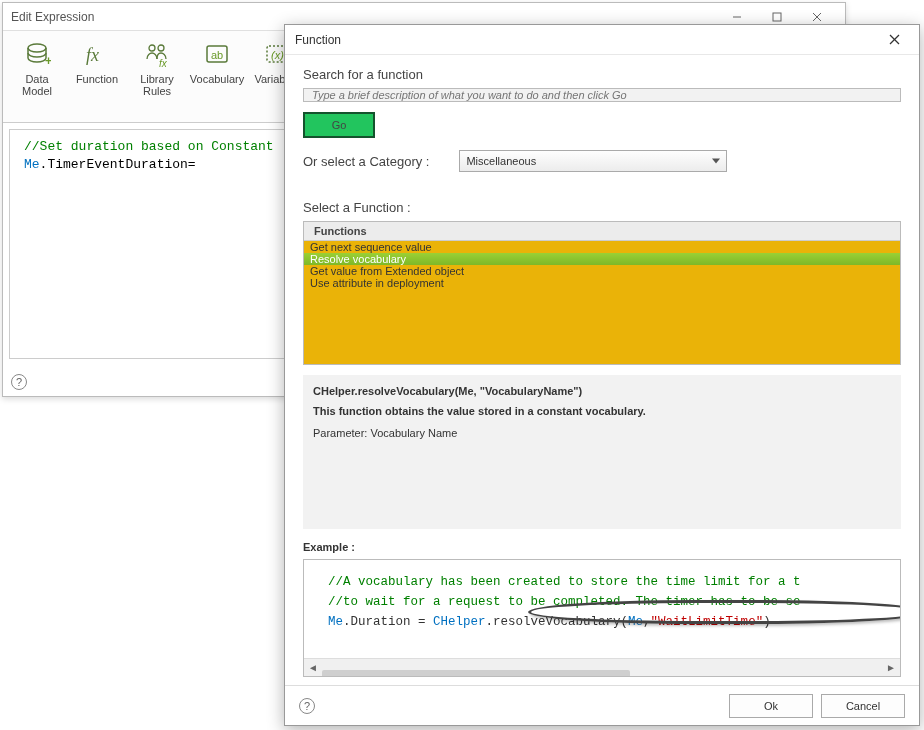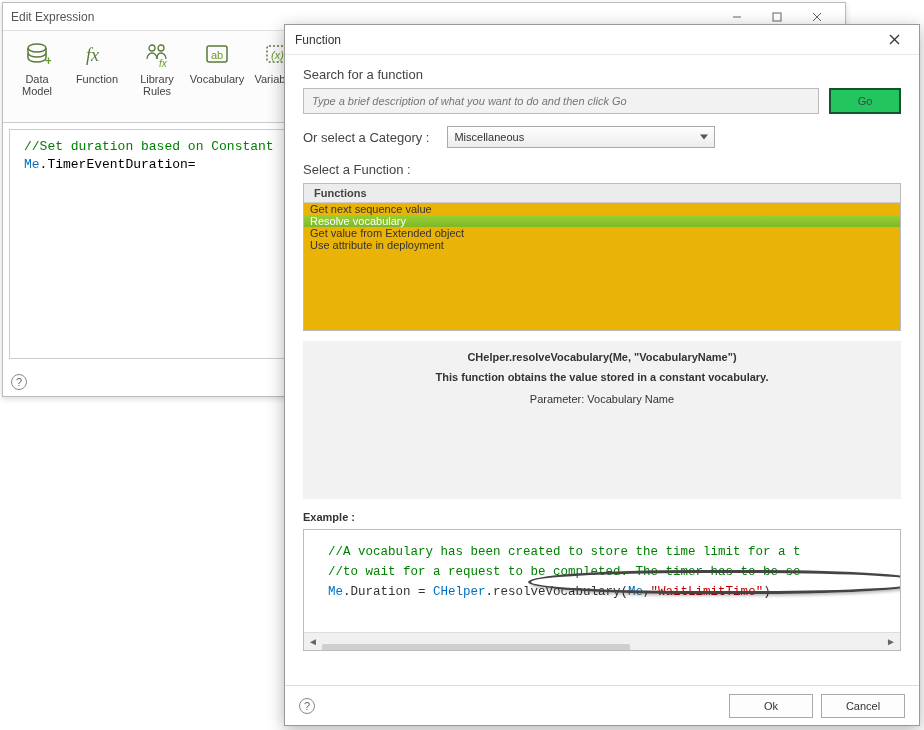--- a/index.html
+++ b/index.html
@@ -31,34 +31,34 @@
 
   
   .dialog { position: absolute; left: 284px; top: 24px; width: 636px; height: 702px; background: #fff; border: 1px solid #999; box-shadow: 0 4px 16px rgba(0,0,0,0.3); display: flex; flex-direction: column; }
   .dlg-titlebar { height: 30px; display: flex; align-items: center; padding: 0 10px; font-size: 12px; color: #333; border-bottom: 1px solid #e8e8e8; }
   .dlg-titlebar .title-text { flex: 1; font-weight: normal; }
   .dlg-close { width: 30px; height: 30px; display: flex; align-items: center; justify-content: center; color: #333; }
   .dlg-close svg { width: 11px; height: 11px; }
 
   .dlg-body { flex: 1; padding: 12px 18px 8px 18px; display: flex; flex-direction: column; overflow: hidden; }
   .lbl { font-size: 13px; color: #444; margin-bottom: 6px; }
-  .search-row { display: flex; gap: 10px; margin-bottom: 12px; }
+  .search-row { display: flex; gap: 10px; margin-bottom: 12px; flex-direction: column; }
   .search-input { flex: 1; height: 26px; border: 1px solid #bbb; background: #f2f2f2; padding: 0 8px; font-size: 11px; color: #888; font-style: italic; }
   .go-btn { width: 72px; height: 26px; border: 2px solid #14532d; background: #22c55e; font-size: 11px; color: #444; }
-  .cat-row { display: flex; align-items: center; gap: 18px; margin-bottom: 14px; }
+  .cat-row { display: flex; align-items: center; gap: 30px; margin-bottom: 28px; }
   .cat-row .lbl { margin-bottom: 0; }
   .combo { width: 268px; height: 22px; border: 1px solid #aaa; background: linear-gradient(#fefefe,#ececec); display: flex; align-items: center; padding: 0 6px; font-size: 11px; color: #333; position: relative; }
   .combo::after { content: ""; position: absolute; right: 6px; top: 50%; transform: translateY(-50%); border-left: 4px solid transparent; border-right: 4px solid transparent; border-top: 5px solid #555; }
 
   .func-list { border: 1px solid #bbb; height: 148px; background: #eab308; overflow: hidden; margin-bottom: 10px; }
   .func-header { background: #ececec; border-bottom: 1px solid #ccc; padding: 3px 10px; font-size: 11px; font-weight: bold; color: #444; }
   .func-row { padding: 0 6px; font-size: 11px; color: #333; }
   .func-row.selected { background: linear-gradient(#9ad035,#7eb828); color: #fff; }
 
-  .desc-box { background: #f2f2f2; border: none; padding: 10px 10px; font-size: 11px; color: #333; height: 158px; text-align: center; }
+  .desc-box { background: #f2f2f2; border: none; padding: 10px 10px; font-size: 11px; color: #333; height: 158px; }
   .desc-box .sig { font-weight: bold; margin-bottom: 8px; }
   .desc-box .txt { margin-bottom: 10px; font-weight: bold; }
   .desc-box .param { }
 
   .example-lbl { font-size: 11px; font-weight: bold; margin: 12px 0 6px 0; }
   .example-box { border: 1px solid #bbb; height: 122px; background: #fff; position: relative; overflow: hidden; }
   .example-code { padding: 12px 10px 4px 24px; font-family: Consolas, "Courier New", monospace; font-size: 12.5px; line-height: 20px; white-space: pre; position: relative; }
   .circle-highlight { position: absolute; border: 3px solid #444; border-radius: 50% / 60%; width: 398px; height: 24px; left: 224px; top: 40px; pointer-events: none; box-shadow: 2px 2px 3px rgba(0,0,0,0.25); }
   .example-scroll { height: 18px; background: #f0f0f0; border-top: 1px solid #ddd; position: absolute; bottom: 0; left: 0; right: 0; display: flex; align-items: center; }
   .example-scroll .arrow { width: 18px; height: 18px; display: flex; align-items: center; justify-content: center; color: #666; font-size: 10px; }

